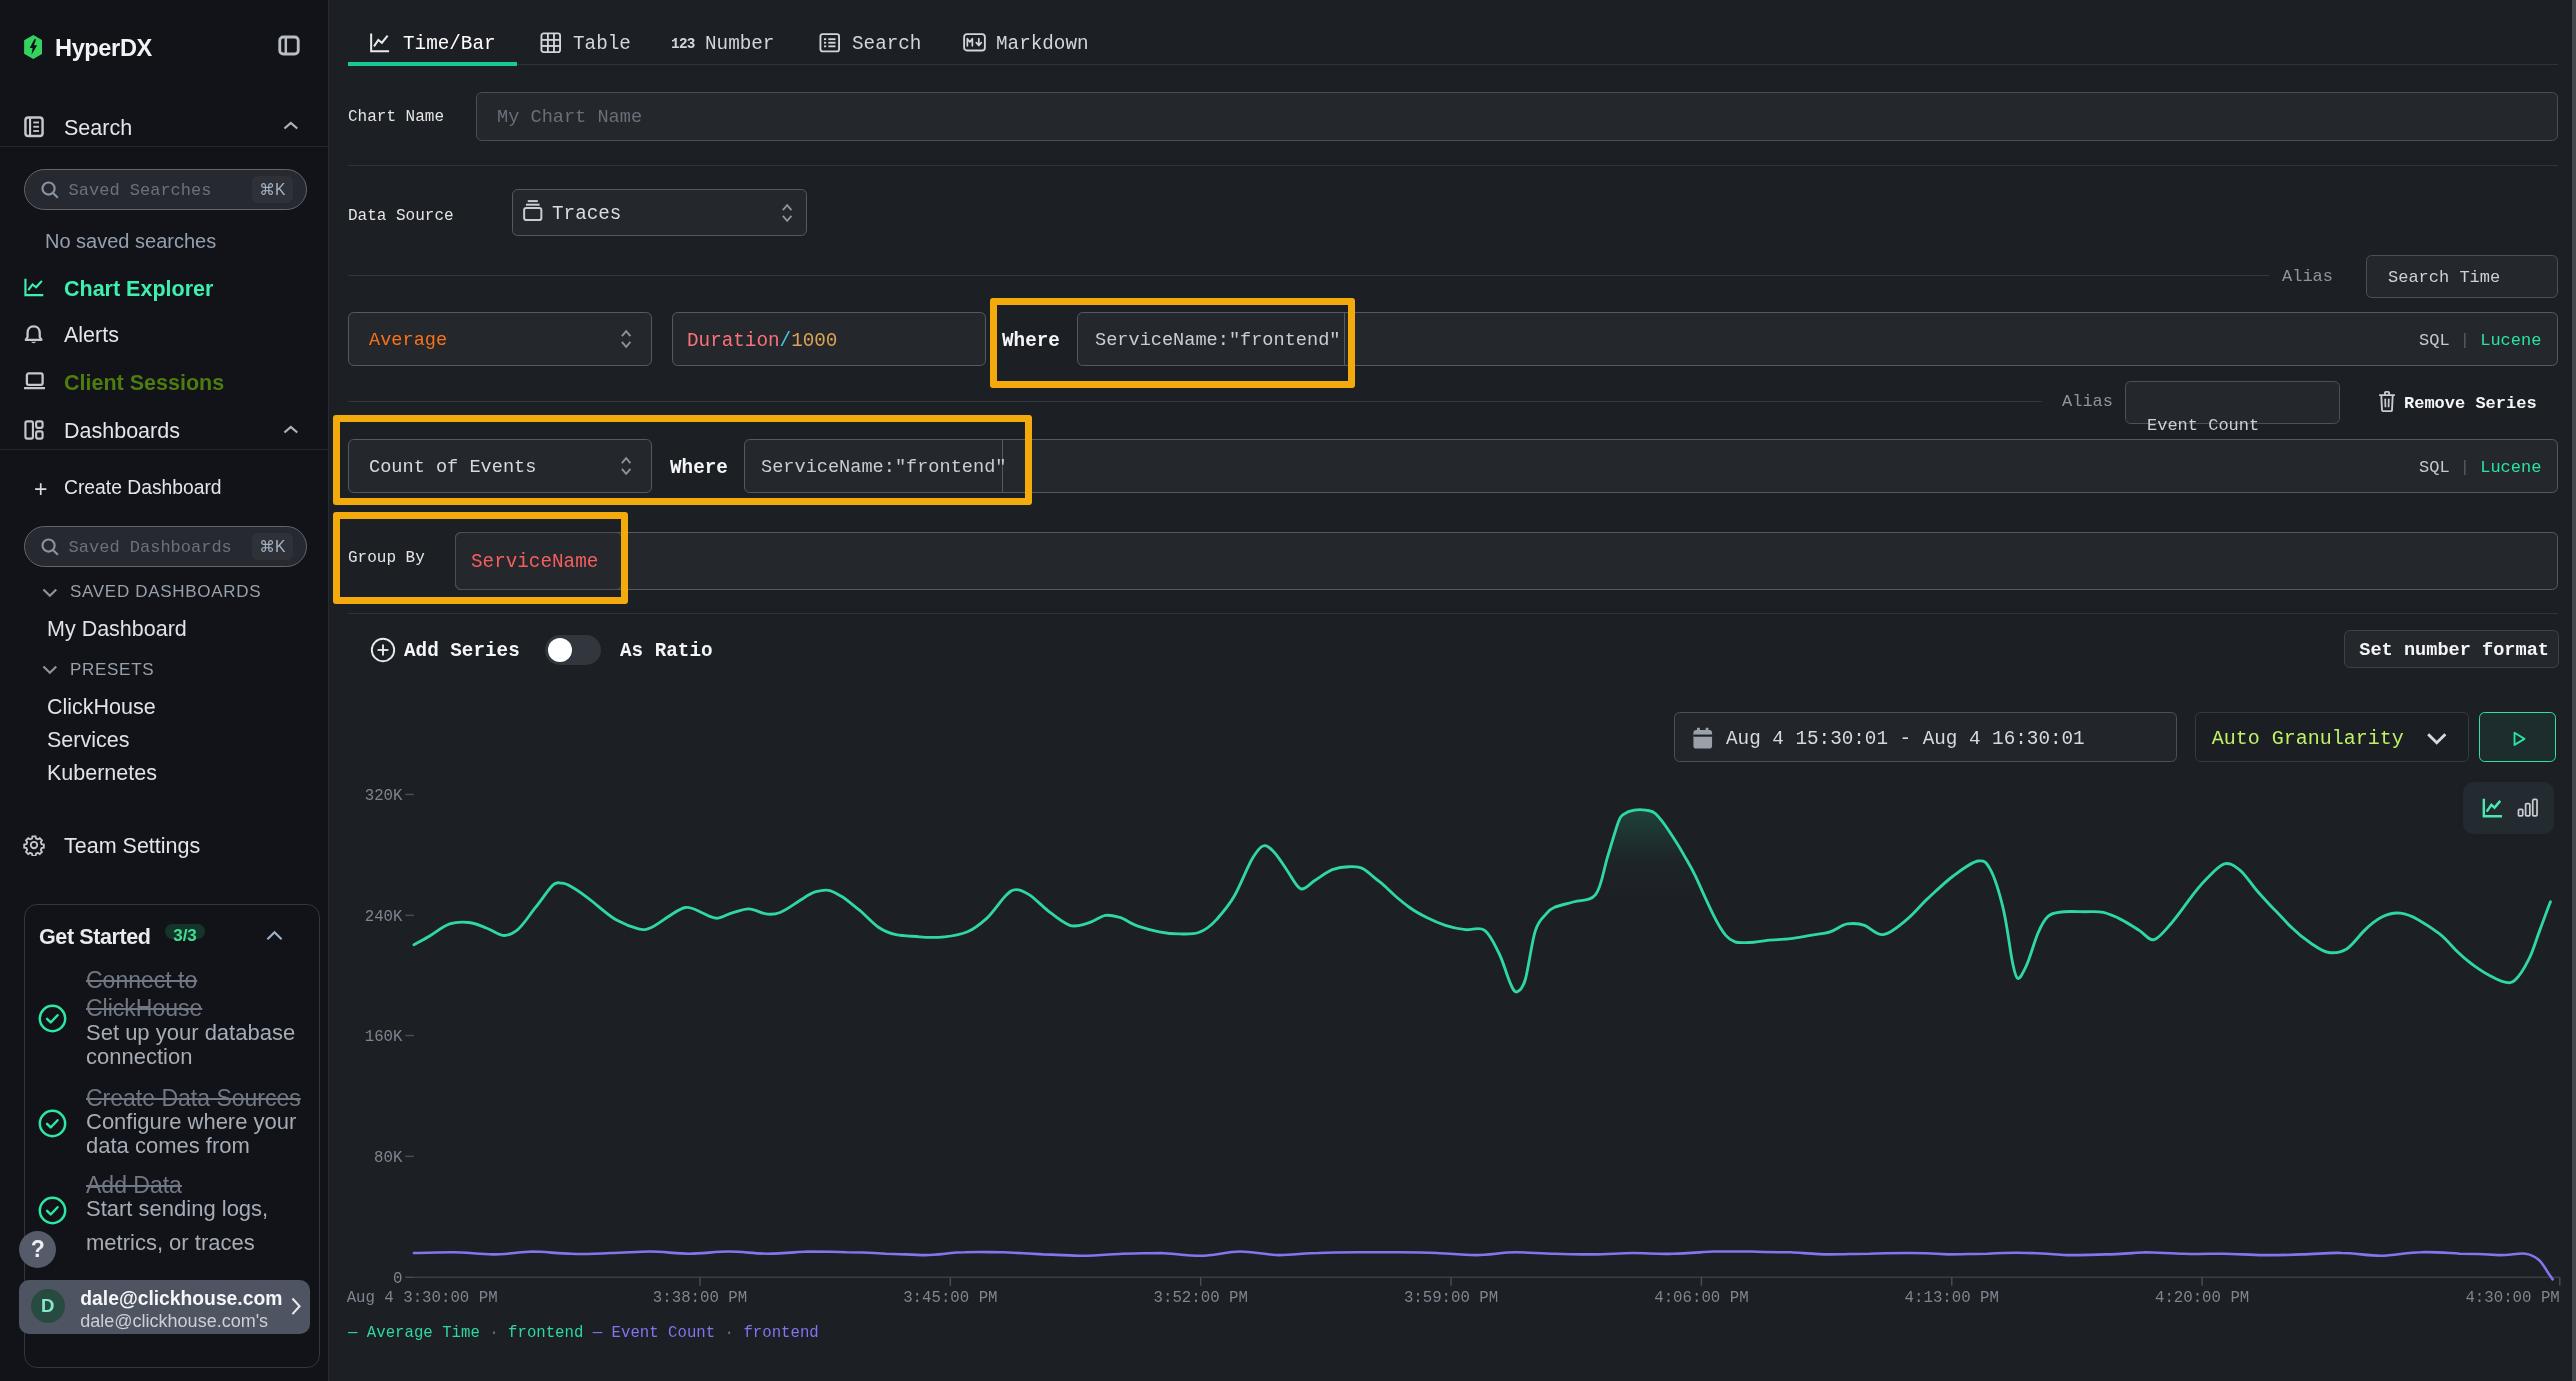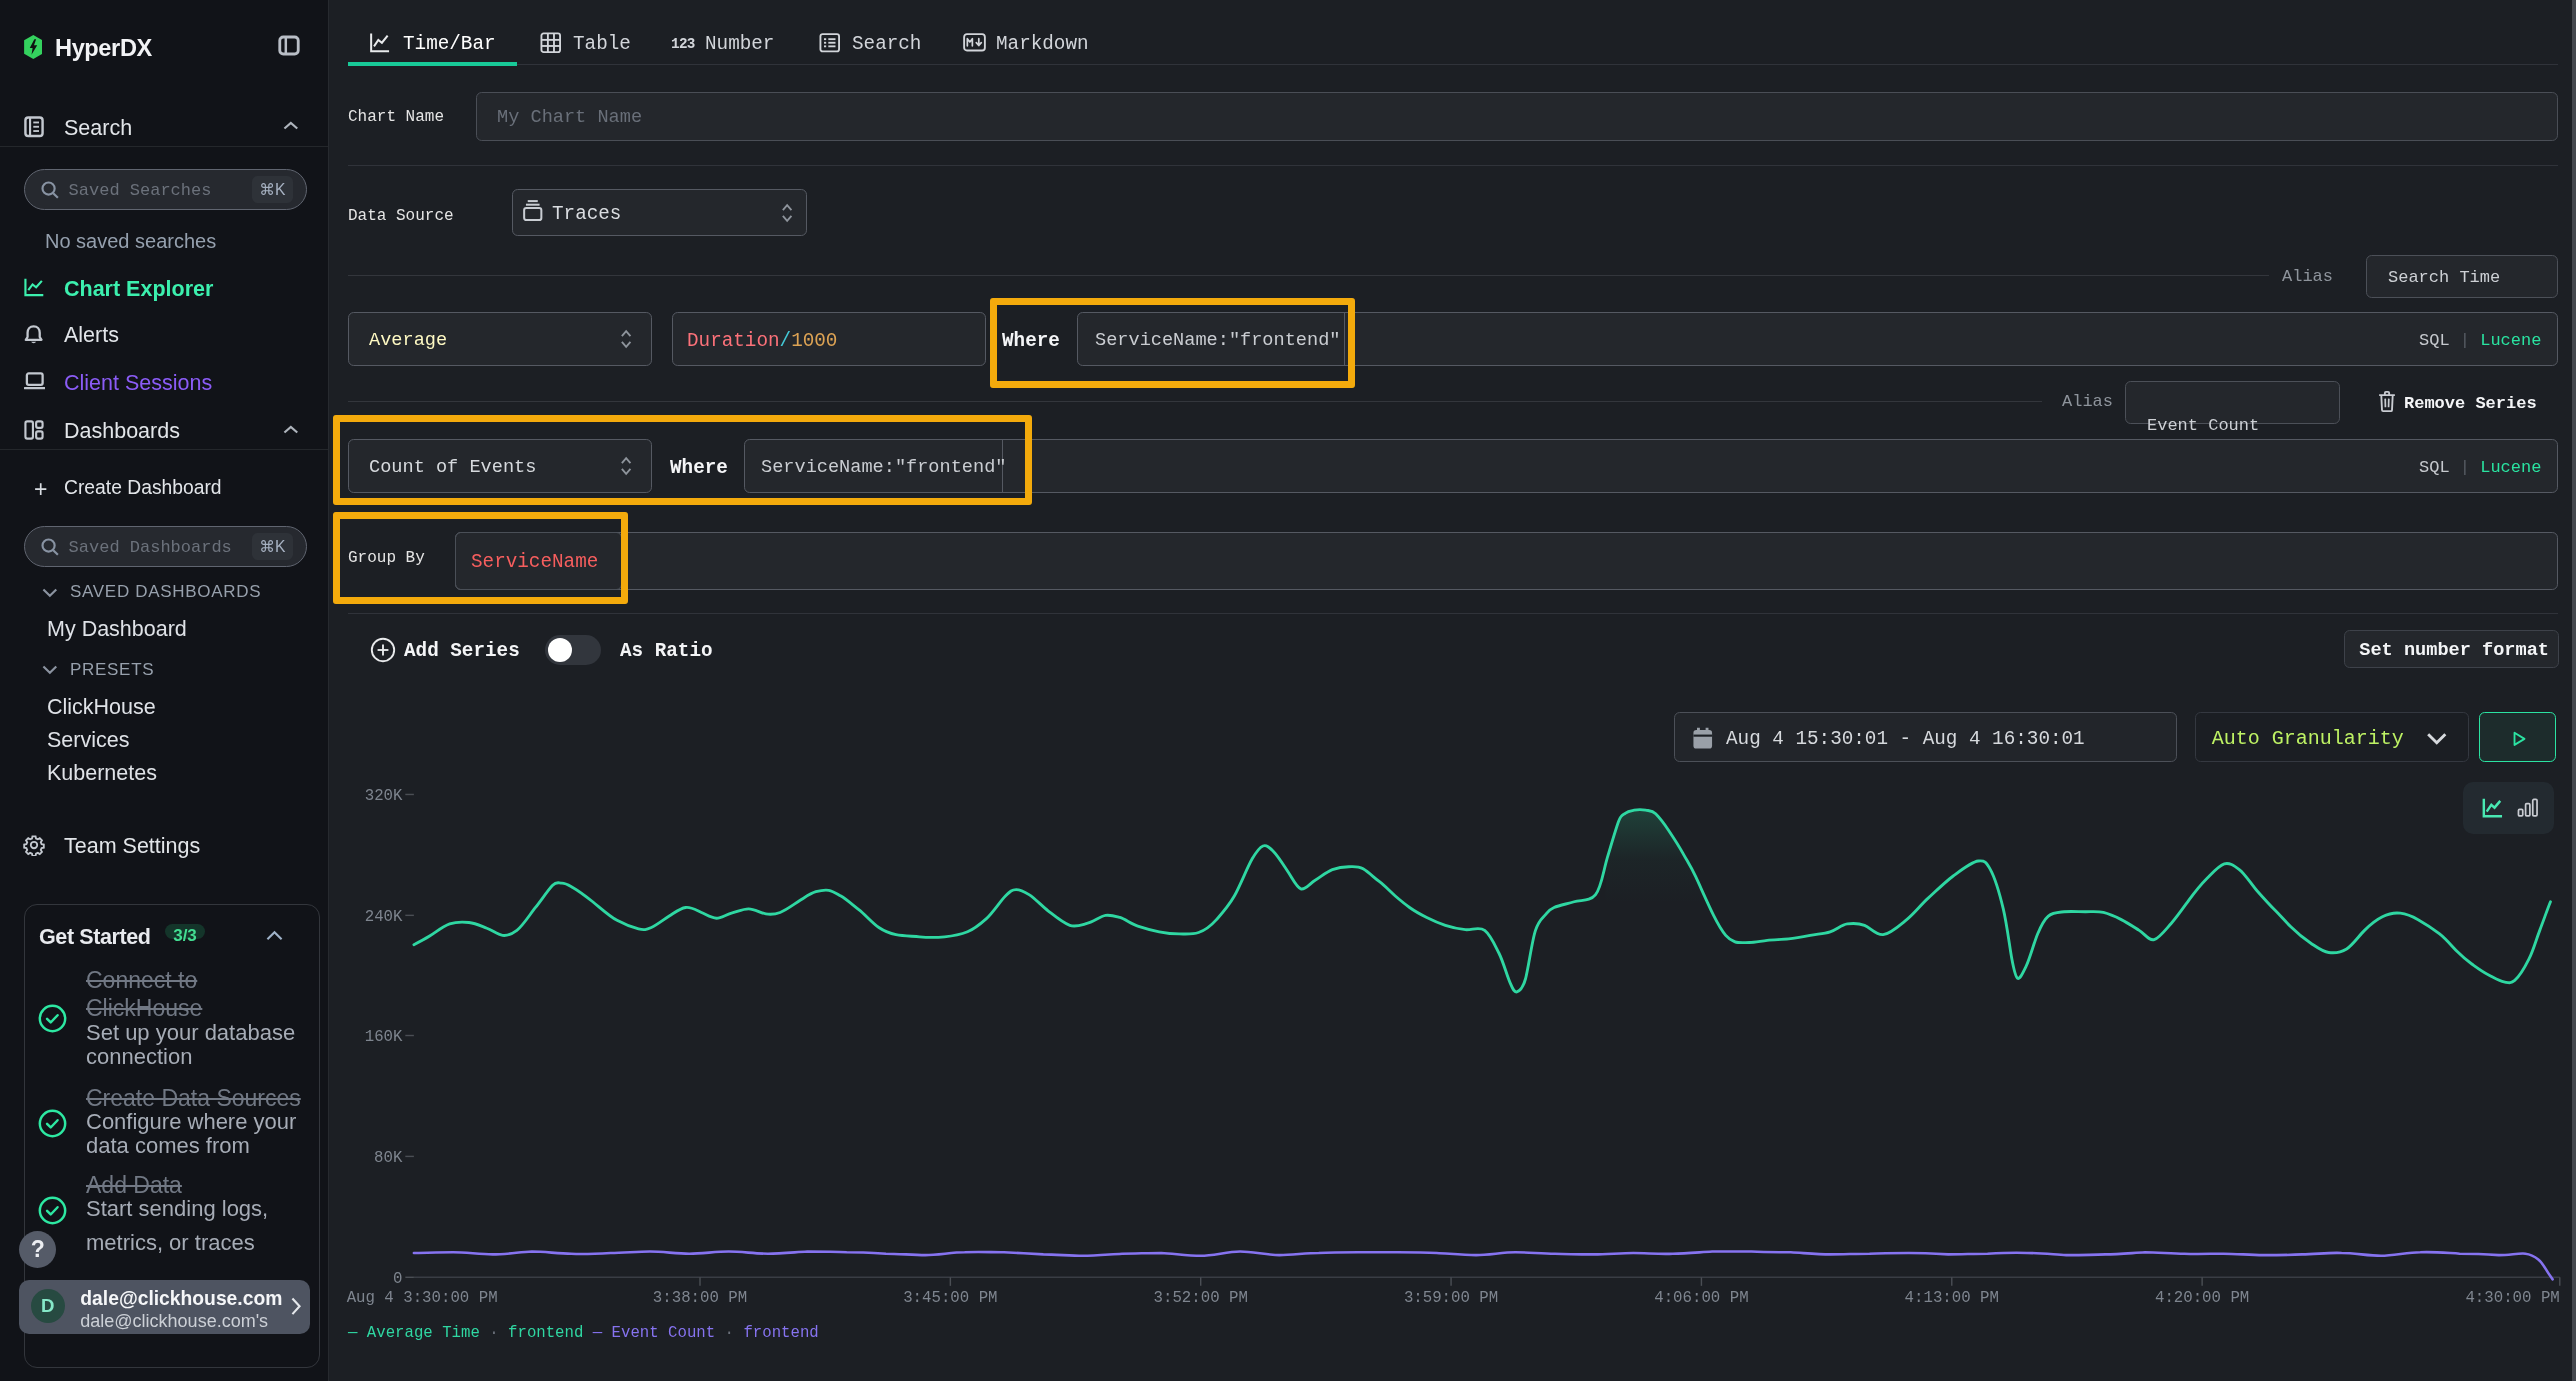--- a/index.html
+++ b/index.html
@@ -54,21 +54,21 @@
     <div class="abs sans" style="left:64px;top:277px;font-size:21.5px;color:#3cf0ae;font-weight:bold">Chart Explorer</div>
 <svg class="abs" style="left:24px;top:324px" width="19.3" height="21" viewBox="0 0 27 29">
 <path d="M13.5,3 C8,3 5,7.5 5,12 L5,18 L2.5,22 L24.5,22 L22,18 L22,12 C22,7.5 19,3 13.5,3 Z" fill="none" stroke="#c3c8cf" stroke-width="3.2" stroke-linejoin="round"></path>
 <path d="M10,24.5 a3.8,3.4 0 0 0 7,0" fill="#c3c8cf"></path>
     </svg>
     <div class="abs sans" style="left:64px;top:323px;font-size:21.5px;color:#e2e5e9;font-weight:normal">Alerts</div>
 <svg class="abs" style="left:23.6px;top:372px" width="21.5" height="18.6" viewBox="0 0 30 26">
 <rect x="4" y="2" width="22" height="16" rx="2.5" fill="none" stroke="#c3c8cf" stroke-width="3.2"></rect>
 <path d="M1,22.5 L29,22.5" stroke="#c3c8cf" stroke-width="3.2" stroke-linecap="round"></path>
     </svg>
-    <div class="abs sans" style="left:64px;top:371px;font-size:21.5px;color:#8b5cf6;font-weight:normal">Client Sessions</div>
+    <div class="abs sans" style="left:64px;top:371px;font-size:21.5px;color:#4d7c0f;font-weight:bold">Client Sessions</div>
 <svg class="abs" style="left:24px;top:420px" width="20" height="20" viewBox="0 0 28 28">
 <rect x="2" y="2" width="10.5" height="24" rx="2.5" fill="none" stroke="#c3c8cf" stroke-width="3"></rect>
 <rect x="17" y="2" width="9" height="9" rx="2.5" fill="none" stroke="#c3c8cf" stroke-width="3"></rect>
 <rect x="17" y="16" width="9" height="10" rx="2.5" fill="none" stroke="#c3c8cf" stroke-width="3"></rect>
     </svg>
     <div class="abs sans" style="left:64px;top:419px;font-size:21.5px;color:#e2e5e9;font-weight:normal">Dashboards</div>
     <svg class="abs" style="left:283px;top:424px" width="15.7" height="11.4" viewBox="0 0 22 16">
       <polyline points="2,12 11,4 20,12" fill="none" stroke="#aeb4bc" stroke-width="3"></polyline>
     </svg>
 <div class="divider" style="left:0;top:449px;width:328px;background:#24272b"></div>
@@ -184,21 +184,21 @@
 <div class="abs" style="left:552px;top:203px;font-size:19.3px;color:#dadde1">Traces</div>
 <svg class="abs" style="left:780px;top:203px" width="14.3" height="20" viewBox="0 0 20 28">
 <polyline points="4,10 10,3 16,10" fill="none" stroke="#8e949c" stroke-width="2.6"></polyline>
 <polyline points="4,18 10,25 16,18" fill="none" stroke="#8e949c" stroke-width="2.6"></polyline>
   </svg>
 <div class="divider" style="left:348px;top:275px;width:1921px;background:#33363c"></div>
 <div class="lbl dim" style="left:2282px;top:268px;font-size:17px">Alias</div>
 <div class="box" style="left:2366px;top:255px;width:192px;height:43px;border-color:#4c5058"></div>
 <div class="abs" style="left:2388px;top:268px;font-size:17px;color:#cdd0d5">Search Time</div>
 <div class="box" style="left:348px;top:312px;width:304px;height:54px"></div>
-<div class="abs" style="left:369px;top:330px;font-size:18.6px;color:#fef9c3">Average</div>
+<div class="abs" style="left:369px;top:330px;font-size:18.6px;color:#f97316">Average</div>
 <svg class="abs" style="left:619px;top:329px" width="14.3" height="20" viewBox="0 0 20 28">
 <polyline points="4,10 10,3 16,10" fill="none" stroke="#8e949c" stroke-width="2.6"></polyline>
 <polyline points="4,18 10,25 16,18" fill="none" stroke="#8e949c" stroke-width="2.6"></polyline>
   </svg>
 <div class="box" style="left:672px;top:312px;width:314px;height:54px"></div>
 <div class="abs" style="left:687px;top:330px;font-size:19.3px"><span style="color:#fb7179">Duration</span><span style="color:#43c8d6">/</span><span style="color:#dda354">1000</span></div>
 <div class="abs white" style="left:1002px;top:330px;font-size:19.3px">Where</div>
 <div class="box" style="left:1077px;top:312px;width:1481px;height:54px"></div>
 <div class="abs" style="left:1344px;top:313px;width:1.4px;height:52px;background:#555962"></div>
 <div class="abs" style="left:1095px;top:330px;font-size:18.6px;color:#c9ccd1">ServiceName:"frontend"</div>

